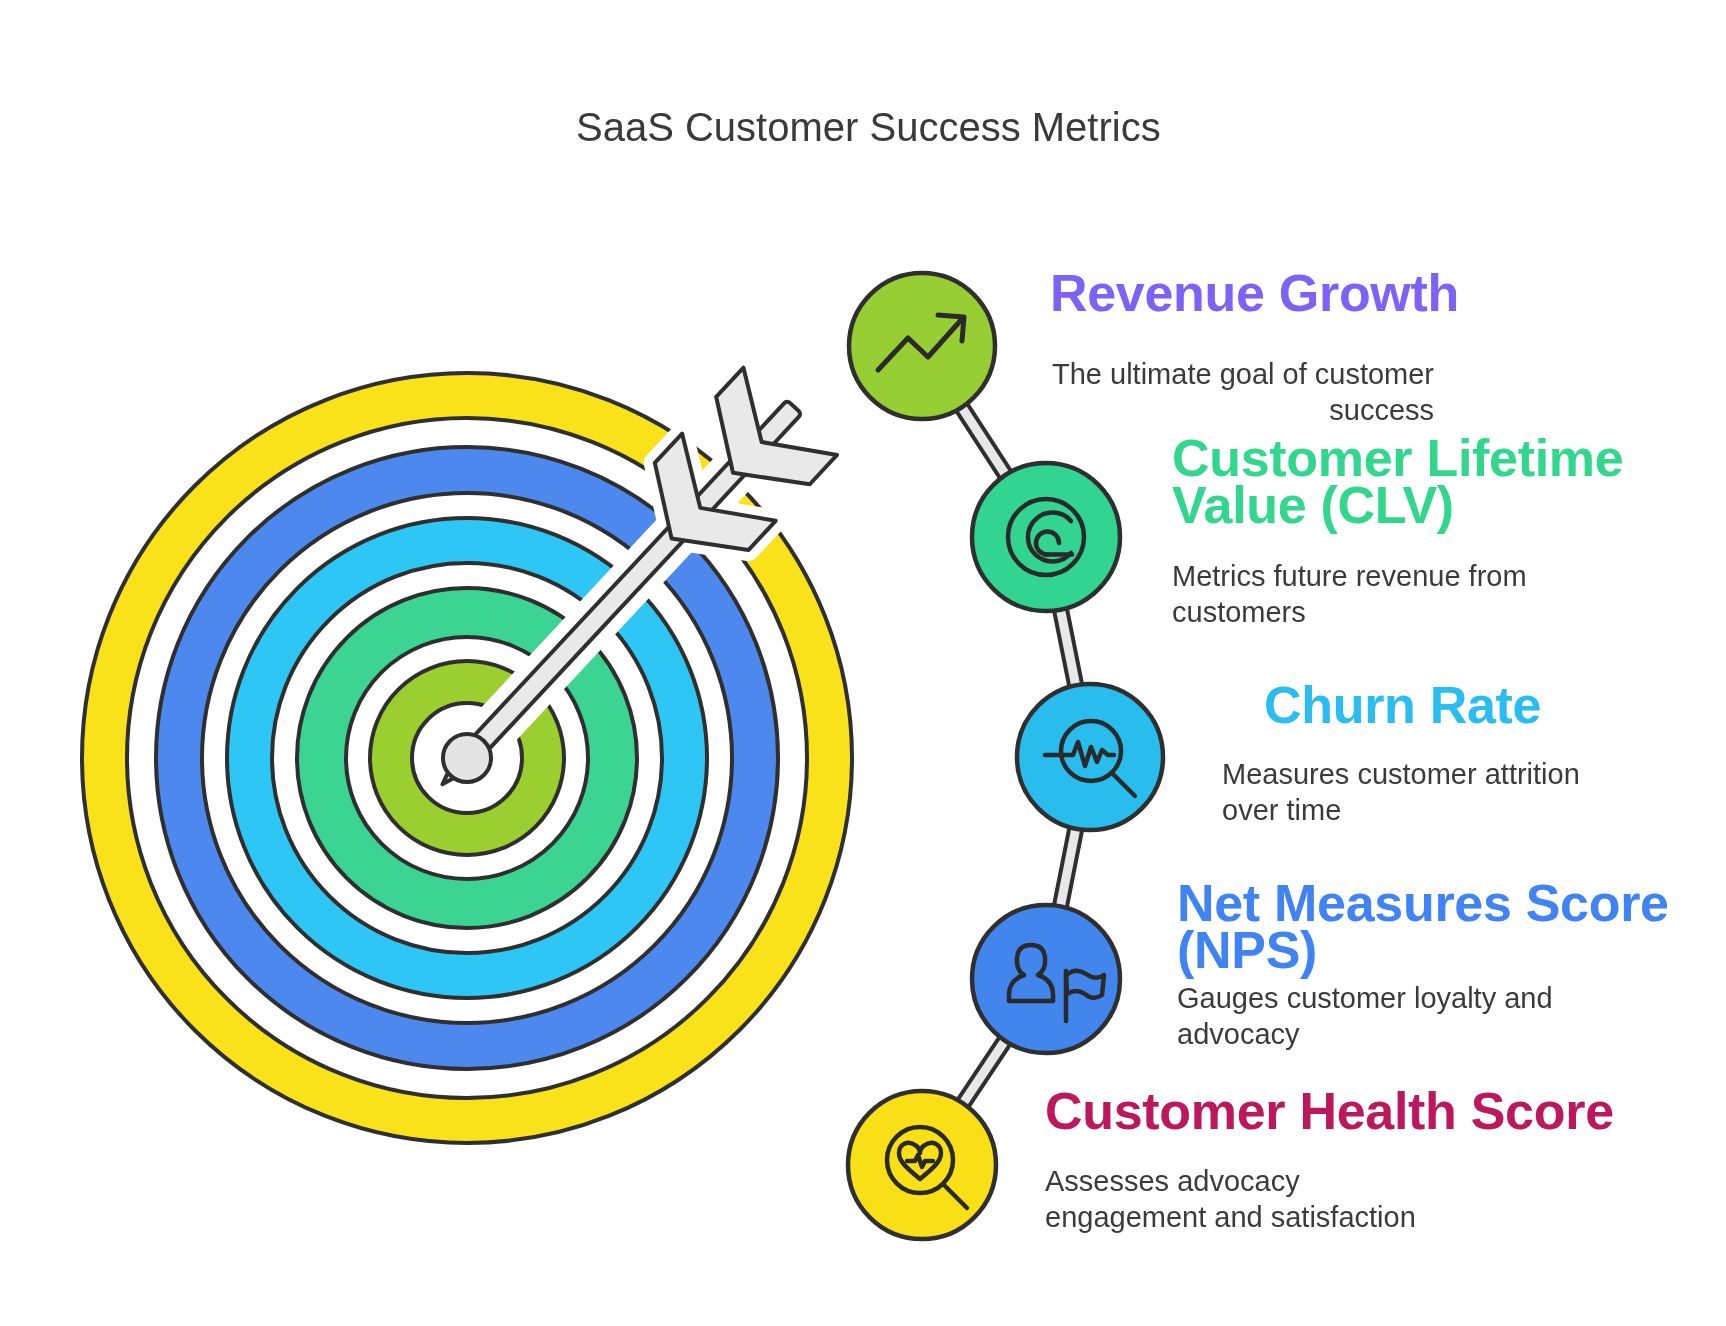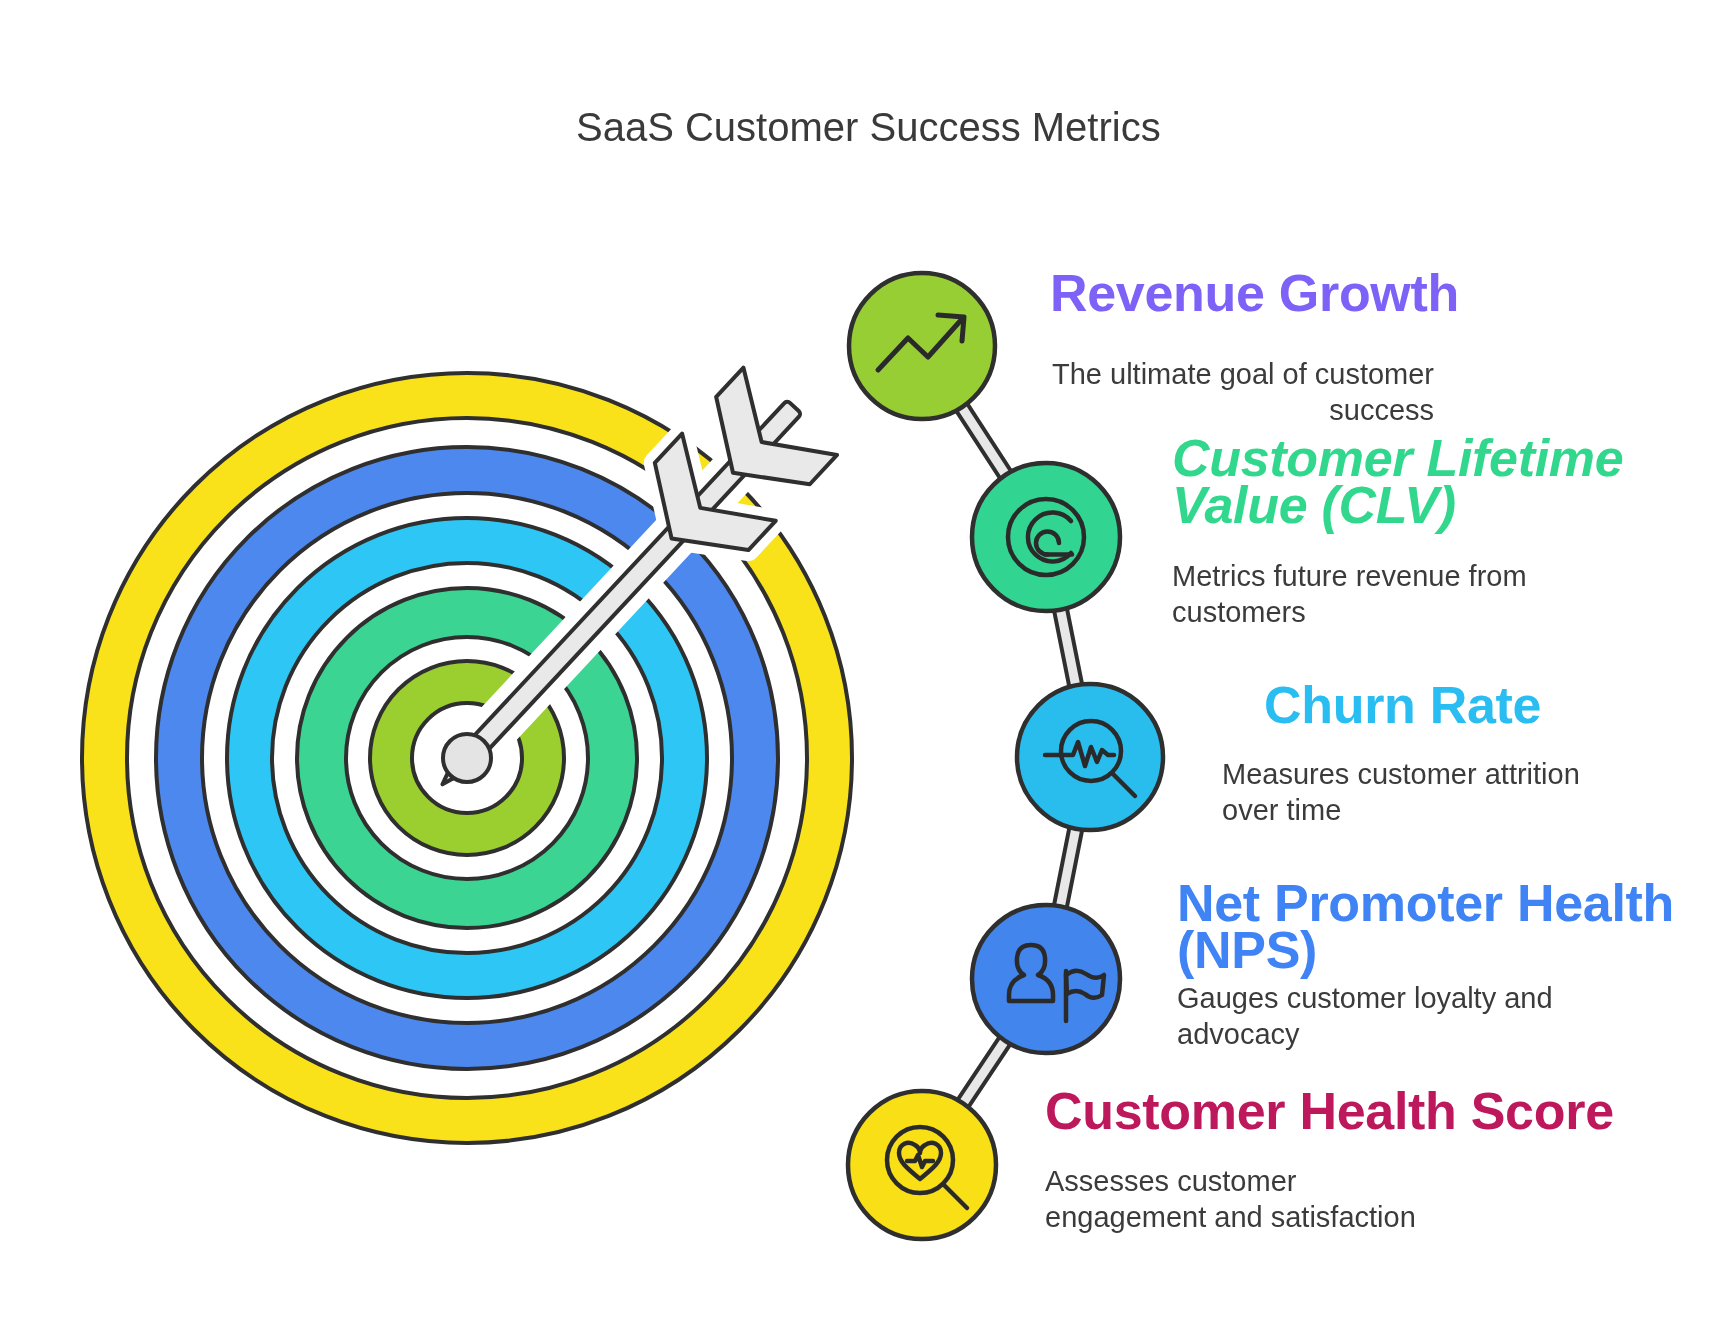--- a/index.html
+++ b/index.html
@@ -126,29 +126,29 @@
     </g>
   </g>
 </svg>
 
 <div class="page-title">SaaS Customer Success Metrics</div>
 
 <div class="m-heading h0" style="color: rgb(126, 97, 247);">Revenue Growth</div>
 <div class="m-desc d0">The ultimate goal of customer
 success</div>
 
-<div class="m-heading h1" style="color: rgb(49, 215, 140); font-style: italic;">Customer Lifetime
+<div class="m-heading h1" style="color: rgb(49, 215, 140);">Customer Lifetime
 Value (CLV)</div>
 <div class="m-desc d1">Metrics future revenue from
 customers</div>
 
 <div class="m-heading h2" style="color: rgb(41, 189, 242);">Churn Rate</div>
 <div class="m-desc d2">Measures customer attrition
 over time</div>
 
-<div class="m-heading h3" style="color: rgb(63, 131, 244);">Net Promoter Health
+<div class="m-heading h3" style="color: rgb(63, 131, 244);">Net Measures Score
 (NPS)</div>
 <div class="m-desc d3">Gauges customer loyalty and
 advocacy</div>
 
 <div class="m-heading h4" style="color: #be185d;">Customer Health Score</div>
-<div class="m-desc d4">Assesses customer
+<div class="m-desc d4">Assesses advocacy
 engagement and satisfaction</div>
 
 </body></html>

